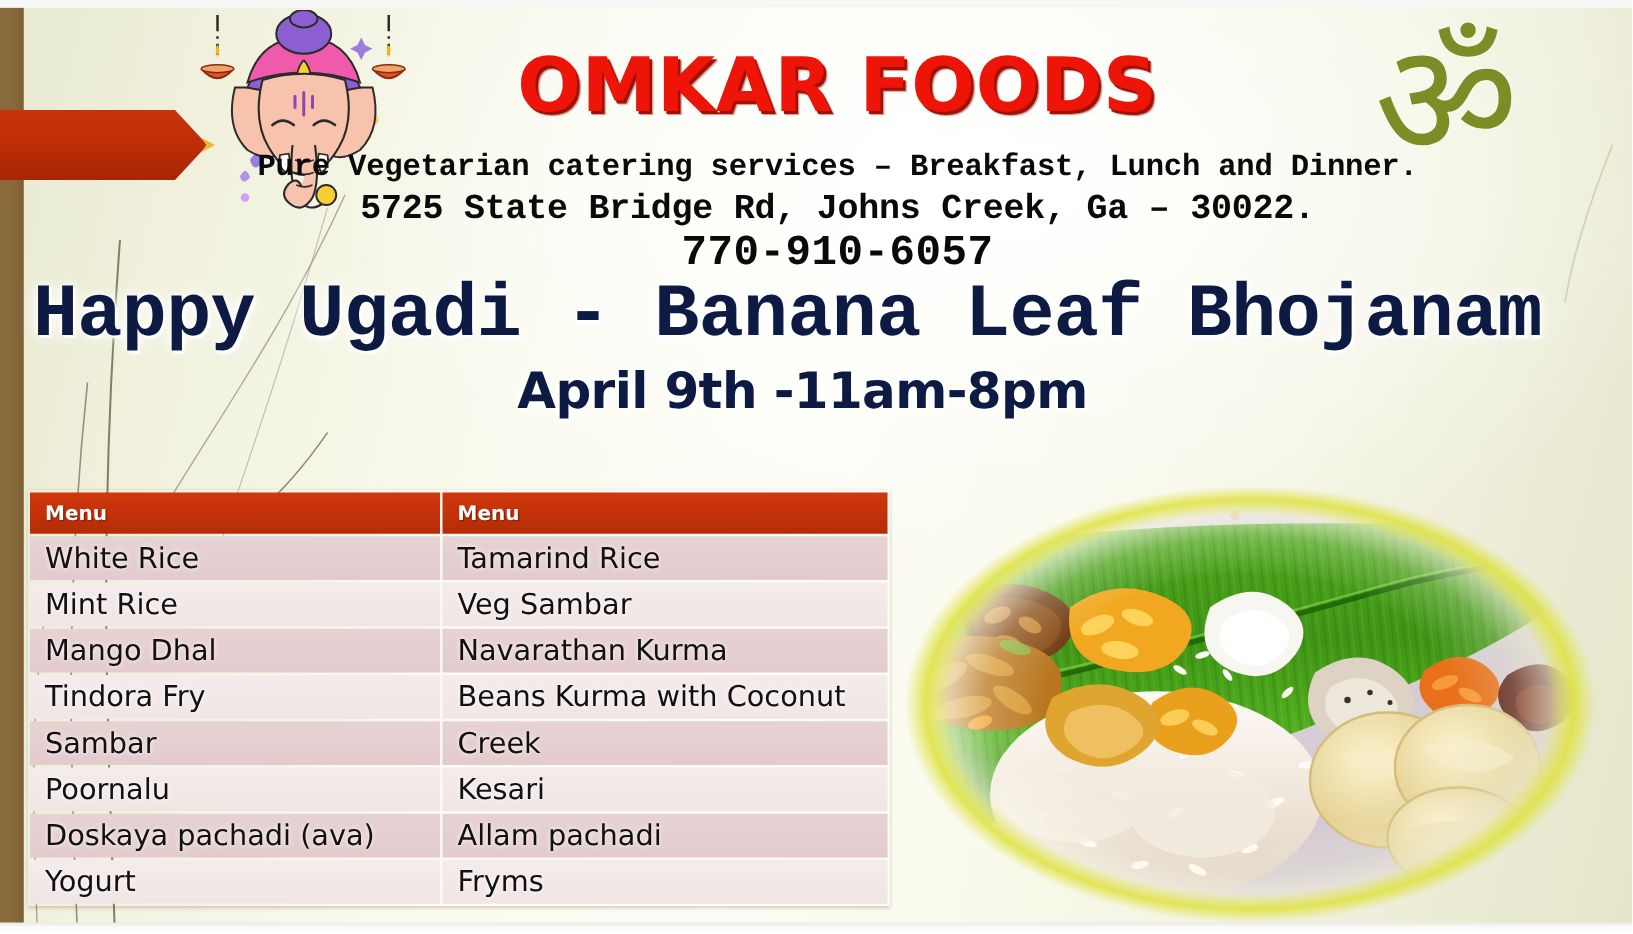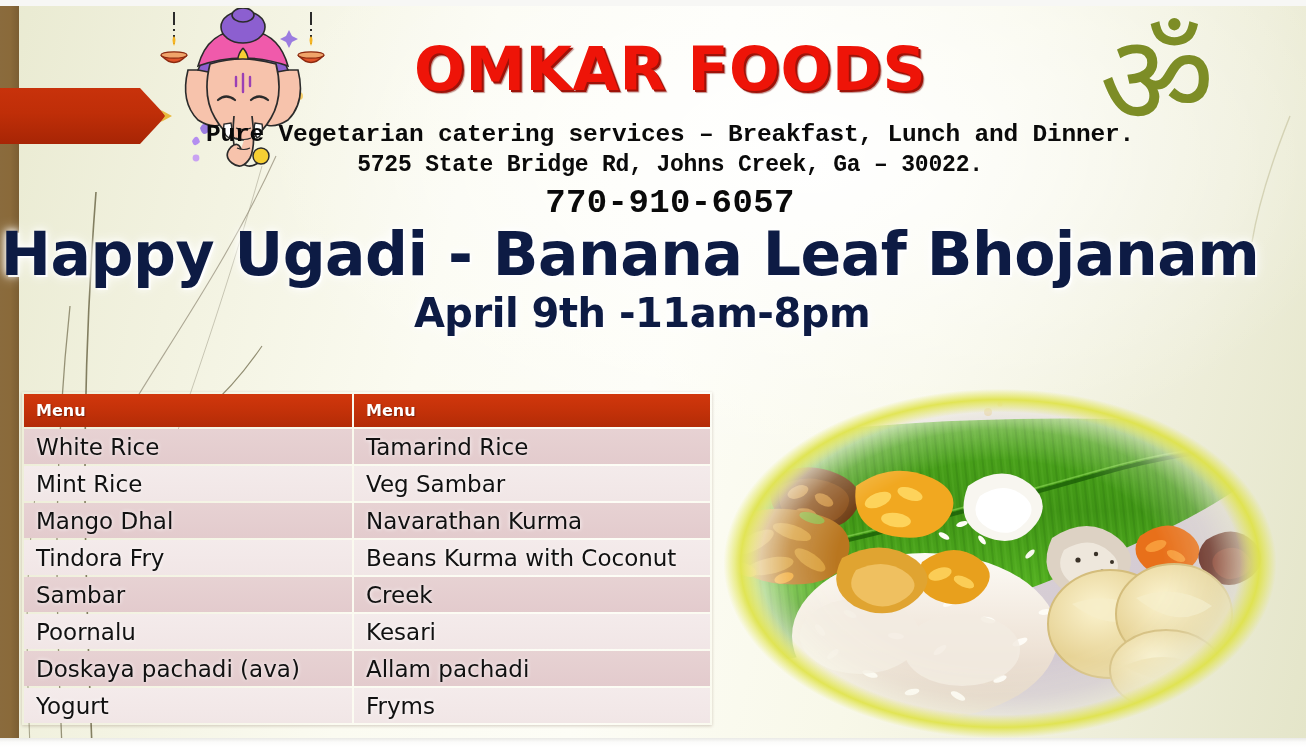--- a/index.html
+++ b/index.html
@@ -34,29 +34,29 @@
       text-shadow:0 0 3px rgba(255,255,255,.55);}
 
   
   #brand{position:absolute;left:330px;top:28px;width:680px;text-align:center;
          font-family:"DejaVu Sans", sans-serif;font-weight:bold;font-size:60px;
          letter-spacing:.5px;color:#ee1408;
          text-shadow:2px 2px 0 #9e1208, 3px 3px 1px rgba(120,12,5,.45);}
   .tagline{position:absolute;text-align:center;color:#0a0a0a;
            font-family:Liberation Mono, monospace;font-weight:bold;}
   #tag1{left:205px;top:115px;width:930px;font-size:24.5px;letter-spacing:-.2px;}
-  #tag2{left:205px;top:146px;width:930px;font-size:23px;letter-spacing:-.2px;}
+  #tag2{left:205px;top:146px;width:930px;font-size:28px;letter-spacing:-.2px;}
   #tag3{left:205px;top:178px;width:930px;font-size:34px;letter-spacing:.4px;}
 
   
   .headline{position:absolute;text-align:center;color:#0d1b44;
             font-family:"DejaVu Sans", sans-serif;font-weight:bold;
             text-shadow:0 0 7px #ffffff, 0 0 14px #ffffff, 2px 2px 0 rgba(255,255,255,.9);
             white-space:nowrap;}
-  #head1{left:0px;top:213px;width:1260px;font-size:60px;letter-spacing:-.5px;}
+  #head1{left:0px;top:213px;width:1260px;font-size:60px;letter-spacing:-.5px;font-family:Liberation Mono, monospace;}
   #head2{left:0px;top:284px;width:1236px;font-size:40px;letter-spacing:-.5px;margin-left:24px;}
 
   
   #menu-table{position:absolute;left:22px;top:386px;width:690px;
               border-collapse:separate;border-spacing:2px 2px;
               box-shadow:0 1px 3px rgba(90,60,40,.25);}
   #menu-table td,#menu-table th{padding:0 12px;height:35px;
        font-family:"DejaVu Sans", sans-serif;font-weight:normal;font-size:23px;
        color:#111111;text-align:left;vertical-align:middle;white-space:nowrap;}
   #menu-table th{background:linear-gradient(180deg,#d1370c 0%,#c23109 55%,#b32c07 100%);

